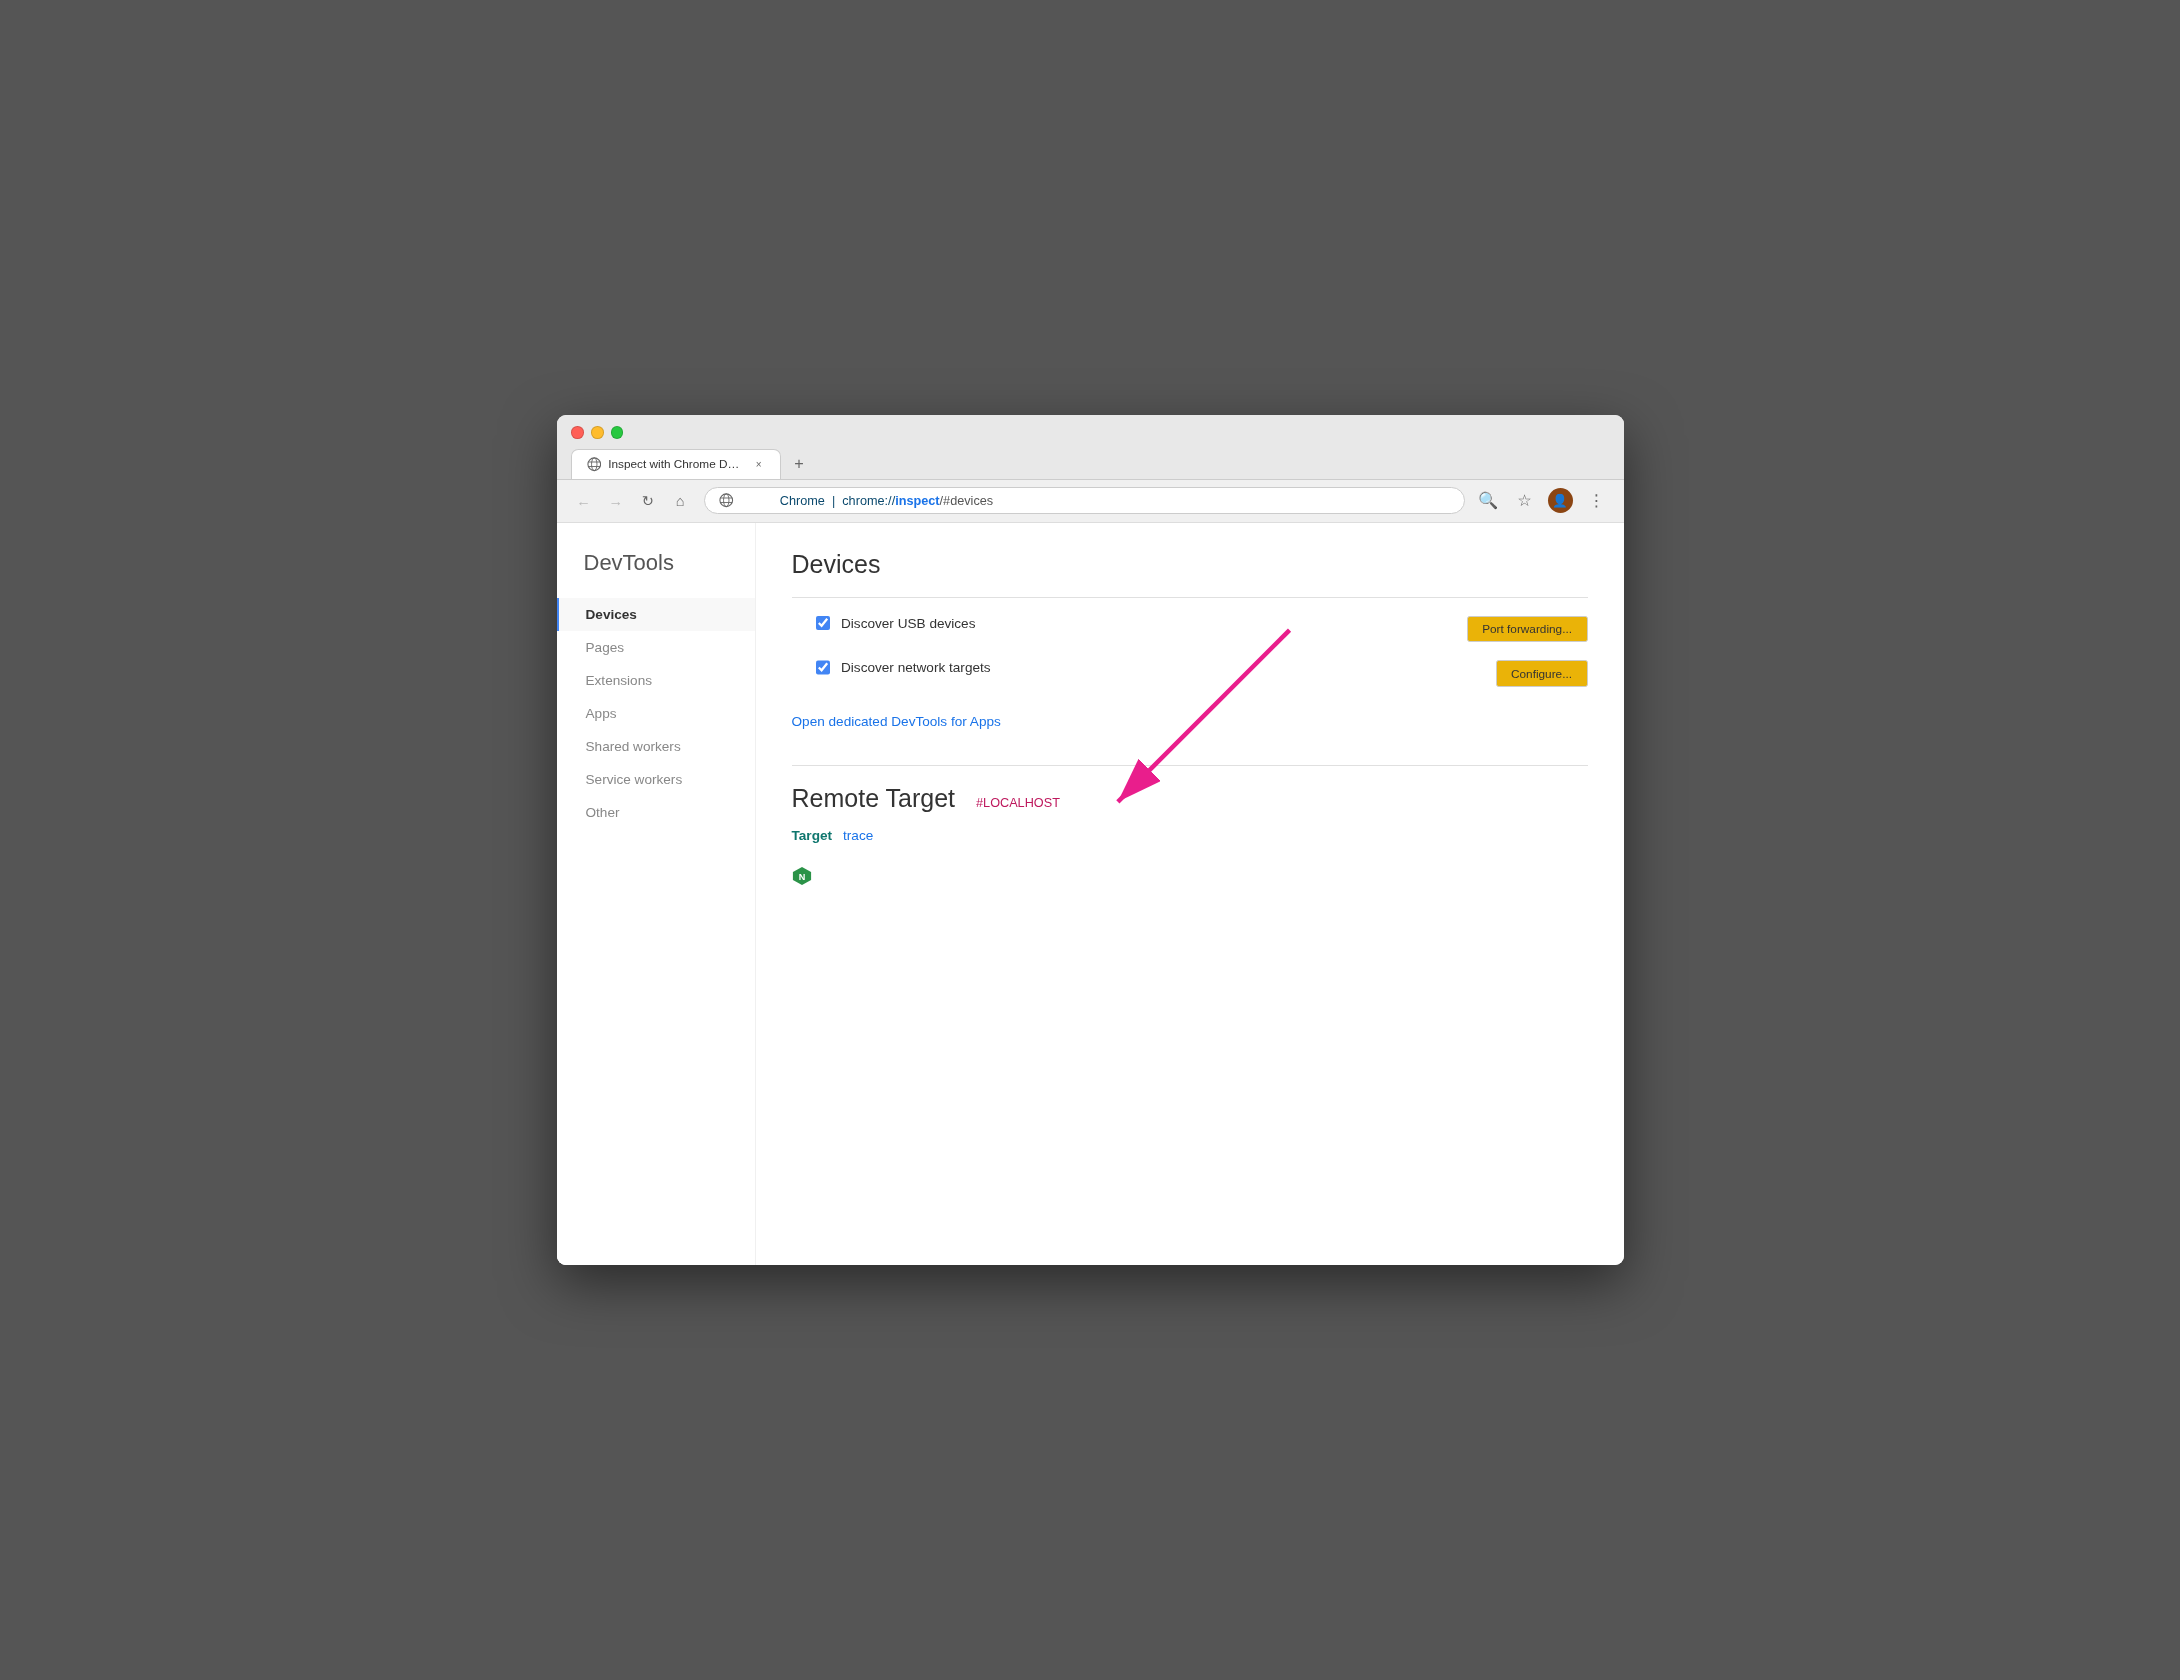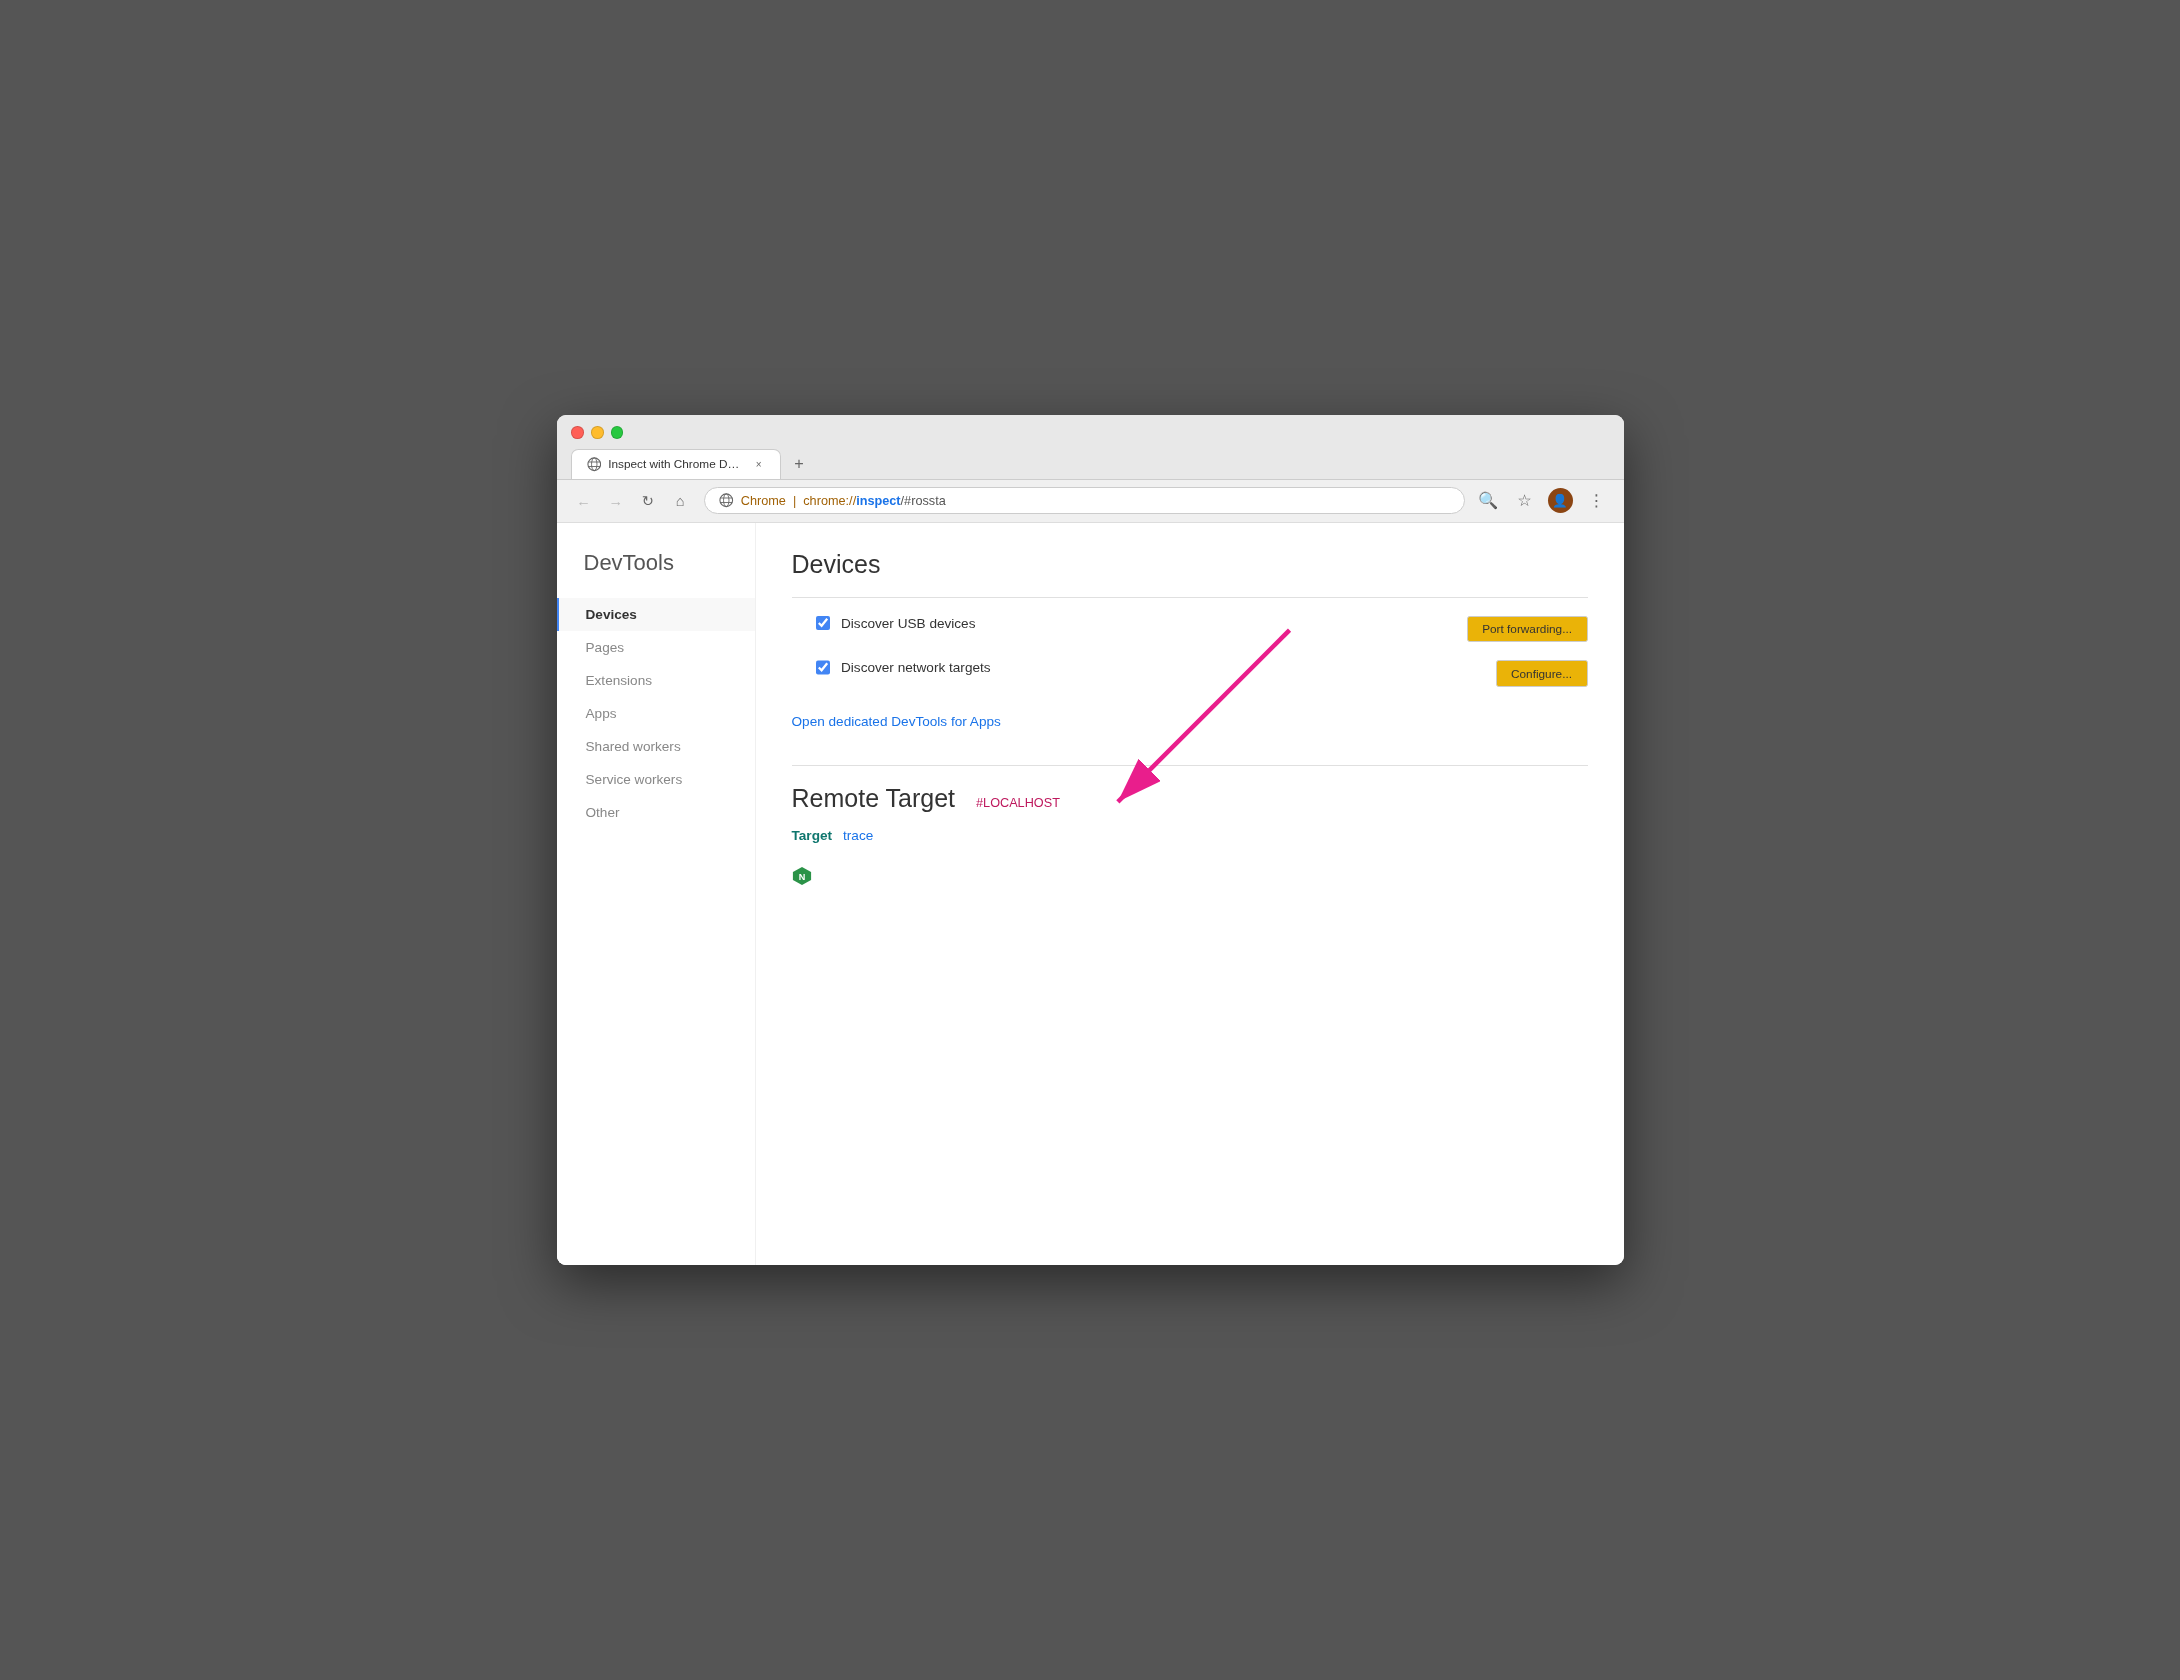--- a/index.html
+++ b/index.html
@@ -349,21 +349,21 @@
     </div>
     <div class="address-input">
 
       <svg width="14.5" height="14.5" viewBox="0 0 16 16" fill="none" xmlns="http://www.w3.org/2000/svg">
         <circle cx="8" cy="8" r="7" stroke="#666" stroke-width="1.2"></circle>
         <ellipse cx="8" cy="8" rx="3" ry="7" stroke="#666" stroke-width="1"></ellipse>
         <line x1="1.5" y1="5.5" x2="14.5" y2="5.5" stroke="#666" stroke-width="1"></line>
         <line x1="1.5" y1="10.5" x2="14.5" y2="10.5" stroke="#666" stroke-width="1"></line>
       </svg>
       <span style="font-size:12.7px;color:#333;">
-        <span style="color:#a16207;">Chrome &nbsp;|&nbsp; chrome://</span><span style="color:#1a73e8;font-weight:600;">inspect</span><span style="color:#555;">/#rossta</span>
+        <span style="color:#0c4a6e;margin-left:39px;">Chrome &nbsp;|&nbsp; chrome://</span><span style="color:#1a73e8;font-weight:600;">inspect</span><span style="color:#555;">/#devices</span>
       </span>
     </div>
     <div class="toolbar-icons">
       <div class="toolbar-icon">🔍</div>
       <div class="toolbar-icon">☆</div>
       <div class="avatar">👤</div>
       <div class="toolbar-icon">⋮</div>
     </div>
   </div>
 

